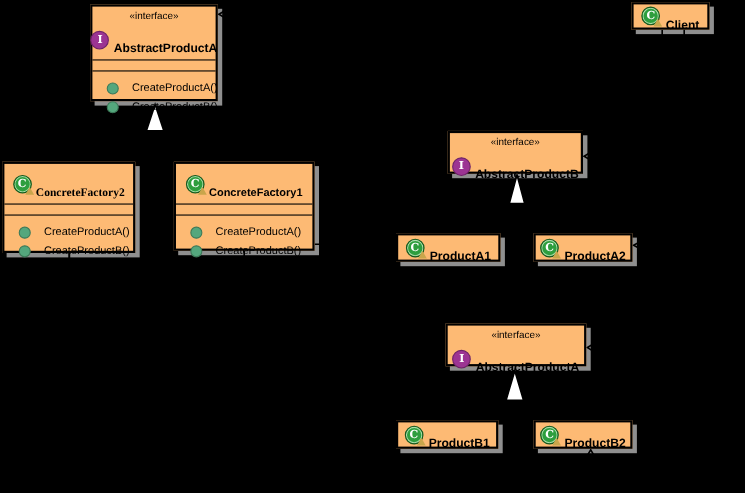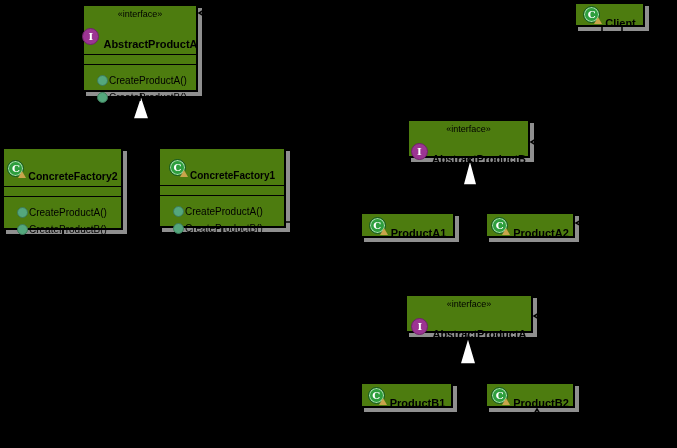--- a/index.html
+++ b/index.html
@@ -1,27 +1,27 @@
 <!DOCTYPE html>
 <html><head>
 <meta charset="utf-8">
 <style>
   html,body{margin:0;padding:0;background:#000;}
   #canvas{position:relative;width:677px;height:448px;background:#000;overflow:hidden;
           font-family:"Liberation Sans",sans-serif;}
   #edge-svg{position:absolute;left:0;top:0;z-index:1;}
-  .uml-box{position:absolute;z-index:2;background:#4d7c0f;border:2px solid #000;
+  .uml-box{position:absolute;z-index:2;background:#fdba74;border:2px solid #000;
            box-sizing:border-box;color:#000;}
   .hdr{text-align:center;padding-top:3px;}
   .stereo{font-size:9px;line-height:11px;}
   .title-row{display:flex;align-items:center;justify-content:center;gap:4px;margin-top:2px;}
   .cname{font-weight:bold;font-size:11px;white-space:nowrap;margin-top:16px;}
   .attrs{border-top:1px solid #000;height:9px;margin-top:4px;}
   .methods{border-top:1px solid #000;padding-top:7px;}
-  .mrow{display:flex;align-items:center;gap:1px;padding-left:13px;height:17px;font-size:10px;}
+  .mrow{display:flex;align-items:center;gap:12px;padding-left:13px;height:17px;font-size:10px;}
   .simple{display:flex;align-items:center;justify-content:center;gap:5px;}
   .interface-icon{flex:0 0 auto;width:15px;height:15px;border-radius:50%;
       background:#9C3493;border:1px solid #6E2368;color:#fff;font-weight:bold;font-size:10px;
       font-family:"DejaVu Serif",serif;display:flex;align-items:center;justify-content:center;}
   .class-icon{flex:0 0 auto;position:relative;width:15px;height:15px;border-radius:50%;
       background:#2E9E3E;border:1px solid #17581F;box-shadow:inset 0 0 0 1px #A8DCA8;
       color:#fff;font-weight:bold;font-size:10px;font-family:"DejaVu Serif",serif;
       display:flex;align-items:center;justify-content:center;}
   .class-icon::after{content:"";position:absolute;right:-3px;bottom:-2px;width:0;height:0;
       border-left:4px solid transparent;border-right:4px solid transparent;
@@ -105,21 +105,21 @@
 
   <div class="uml-box simple" style="left:574px;top:2px;width:71px;height:25px;">
     <span class="class-icon">C</span>
     <span class="cname">Client</span>
   </div>
 
   <div class="uml-box" style="left:2px;top:147px;width:121px;height:83px;">
     <div class="hdr">
       <div class="title-row">
         <span class="class-icon">C</span>
-        <span class="cname" style="font-size:10.5px;">ConcreteFactory2</span>
+        <span class="cname" style="font-size:10.5px;font-family:Liberation Serif, serif;">ConcreteFactory2</span>
       </div>
     </div>
     <div class="attrs"></div>
     <div class="methods">
       <div class="mrow">
         <span class="vis-dot"></span>
         <span>CreateProductA()</span>
       </div>
       <div class="mrow">
         <span class="vis-dot"></span>

